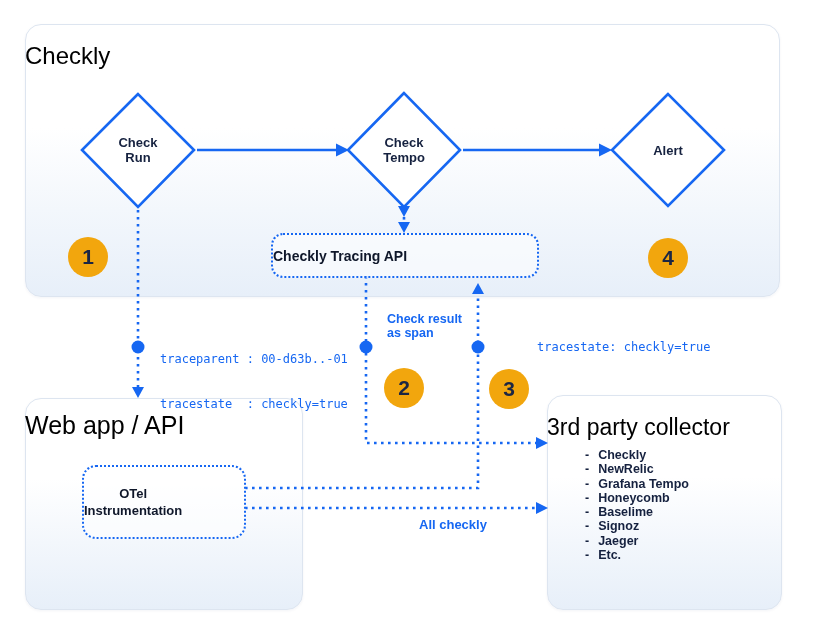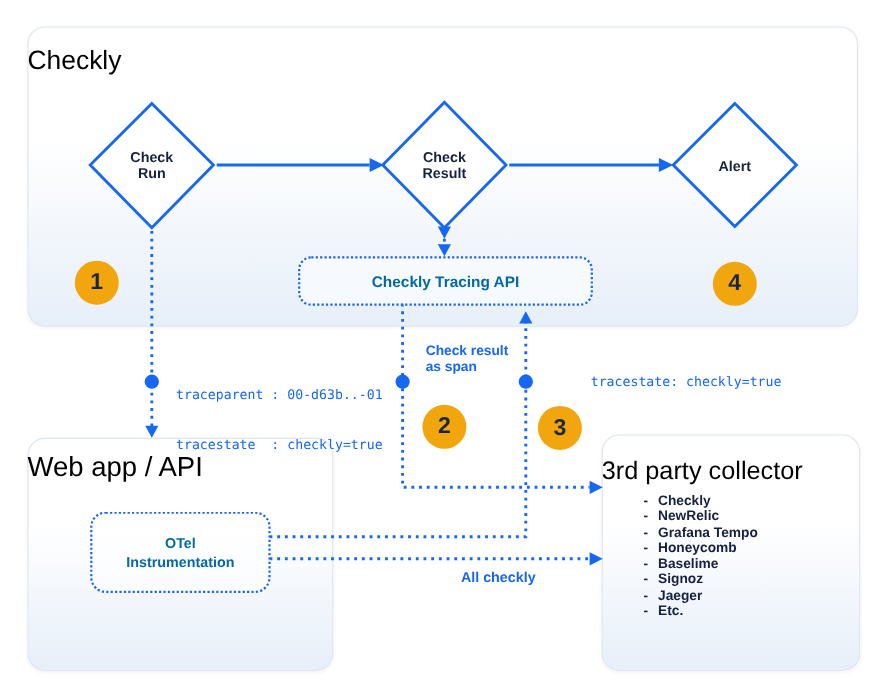--- a/index.html
+++ b/index.html
@@ -18,22 +18,22 @@
   #collector-title{left:547px;top:414px;width:235px;font-size:23px;}
 
   svg.connectors{position:absolute;left:0;top:0;z-index:2;pointer-events:none;}
 
   .diamond-label{
     position:absolute;z-index:3;text-align:center;
     font-size:13px;font-weight:700;line-height:15px;color:#15213f;
   }
   .dashed-box{
     position:absolute;z-index:3;border:2.5px dotted #1667f2;
-    display:flex;align-items:center;justify-content:center;text-align:center;
-    color:#0369a1;font-weight:700;background:rgba(255,255,255,0.55);
+    display:flex;align-items:center;text-align:center;
+    color:#0f172a;font-weight:700;background:rgba(255,255,255,0.55);
   }
   #tracing-api-box{left:271px;top:233px;width:264px;height:41px;border-radius:12px;font-size:14px;}
   #otel-box{left:82px;top:465px;width:160px;height:70px;border-radius:14px;font-size:13px;line-height:17px;}
 
   .badge{
     position:absolute;z-index:4;width:40px;height:40px;border-radius:50%;
     background:#f2a60d;color:#1b2644;font-size:21px;font-weight:700;
     display:flex;align-items:center;justify-content:center;
   }
   #badge-1{left:68px;top:237px;}
@@ -105,21 +105,21 @@
     <line x1="245" y1="508" x2="536" y2="508" stroke="#1667f2" stroke-width="2.6" stroke-dasharray="2.6 4.4"></line>
     <polygon points="536,502 536,514 548,508" fill="#1667f2"></polygon>
   </svg>
 
   <div class="diamond-label" style="left:78px;top:135px;width:120px;">
     <div>Check</div>
     <div>Run</div>
   </div>
   <div class="diamond-label" style="left:344px;top:135px;width:120px;">
     <div>Check</div>
-    <div>Result</div>
+    <div>Tempo</div>
   </div>
   <div class="diamond-label" style="left:608px;top:143px;width:120px;">Alert</div>
 
   <div class="dashed-box" id="tracing-api-box">
     <span>Checkly Tracing API</span>
   </div>
   <div class="dashed-box" id="otel-box">
     <div>
       <div>OTel</div>
       <div>Instrumentation</div>

